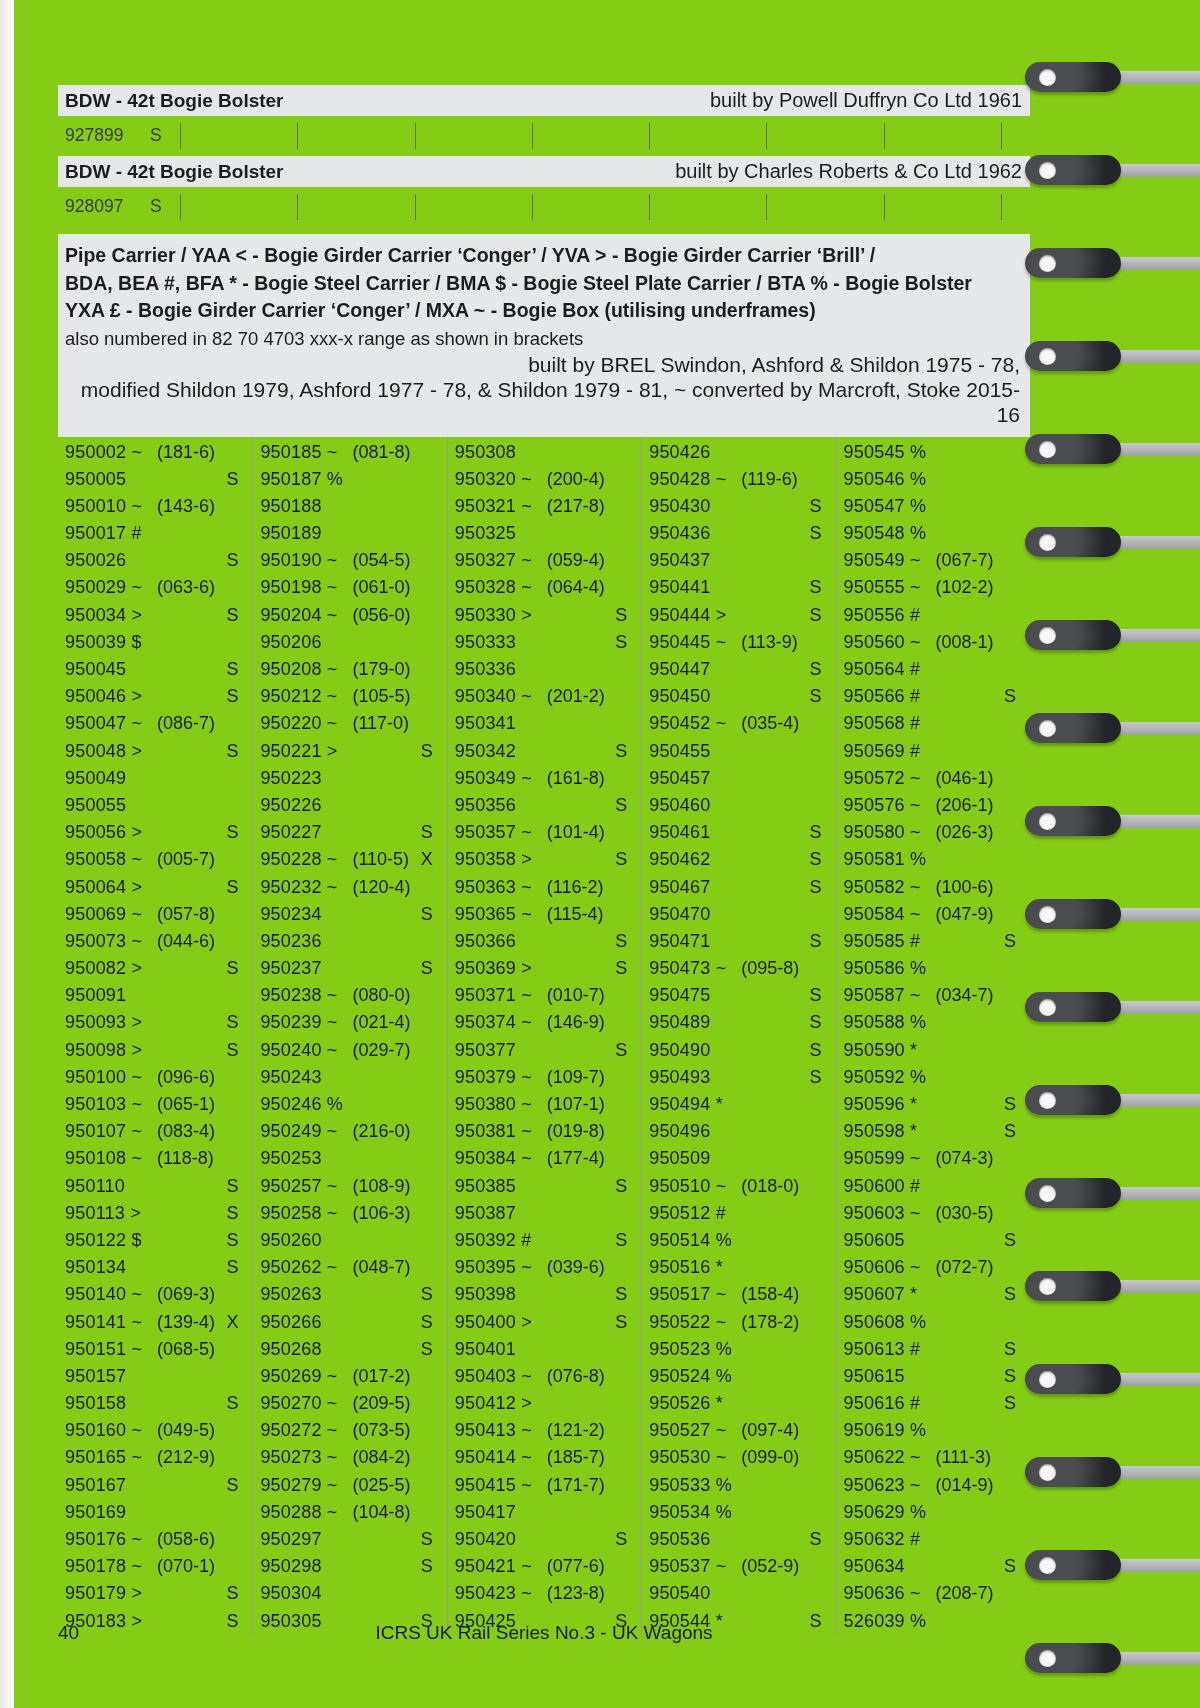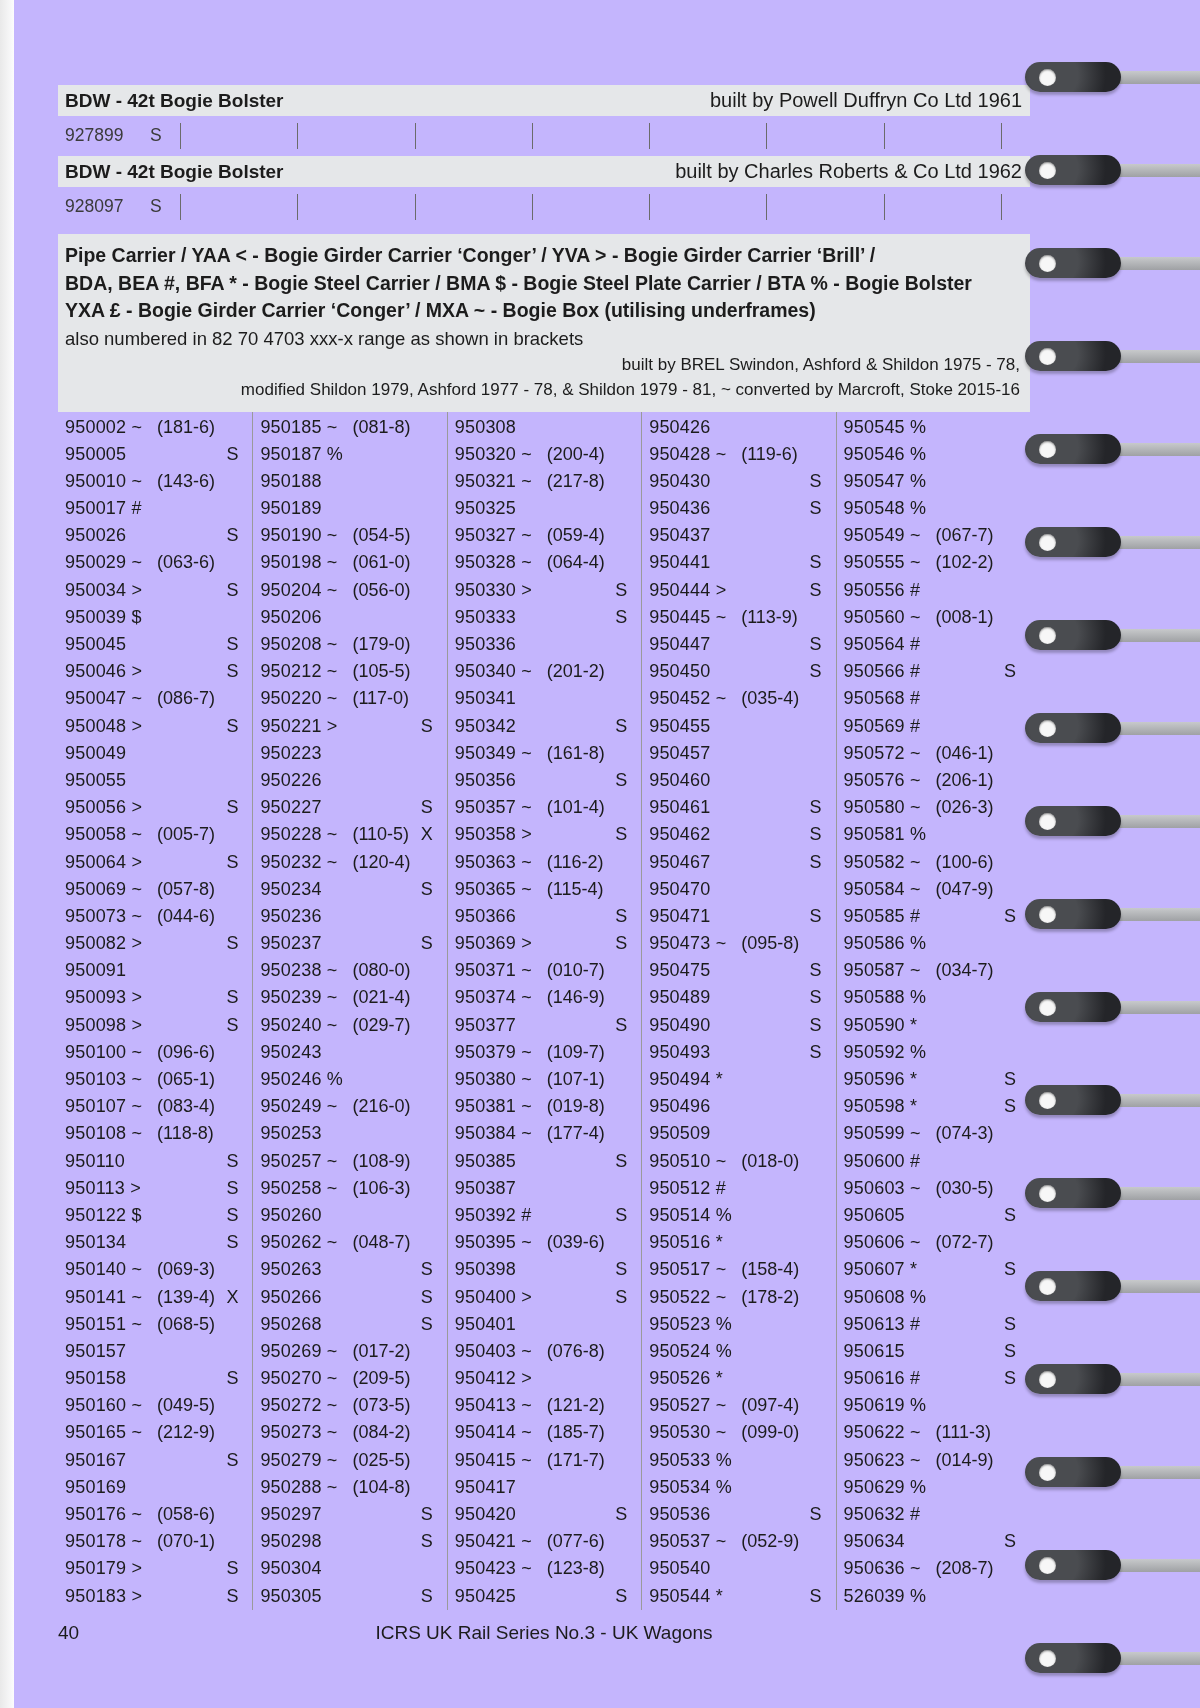--- a/index.html
+++ b/index.html
@@ -1,18 +1,18 @@
 <!DOCTYPE html>
 <html><head>
 <meta charset="utf-8">
 <style>
   * { margin:0; padding:0; box-sizing:border-box; }
   html,body { background:#ffffff; }
   body { font-family:"Liberation Sans", sans-serif; color:#1c1c1c; }
-  .page { position:relative; width:1200px; height:1708px; background:#c4b5fd; overflow:hidden; }
+  .page { position:relative; width:1200px; height:1708px; background:#84cc16; overflow:hidden; }
   .page::before { 
     content:""; position:absolute; left:0; top:0; bottom:0; width:14px;
     background:linear-gradient(90deg, #e9e9e9, #fcfcfd); }
   .content { position:absolute; left:58px; top:85px; width:972px; }
 
   
   .banner { display:flex; justify-content:space-between; align-items:center;
     background:#e5e7e9; height:31px; padding:0 8px 0 7px; }
   .banner .b-title { font-weight:bold; font-size:19px; }
   .banner .b-built { font-size:20px; }
@@ -22,21 +22,21 @@
   .rec-row .rec-num { position:absolute; left:7px; top:9px; font-size:17.5px; color:#3a3a3a; }
   .rec-row .rec-mk  { position:absolute; left:92px; top:9px; font-size:17.5px; color:#3a3a3a; }
   .rec-row .ticks { position:absolute; left:122px; right:28px; top:7px; height:26px;
     display:flex; justify-content:space-between; }
   .tick { width:1px; height:26px; background:#6b6b6b; }
 
   
   .group-hdr { background:#e5e7e9; padding:8px 10px 10px 7px; margin-top:7px; }
   .gh-bold { font-weight:bold; font-size:19.5px; line-height:27.5px; }
   .gh-note { font-size:18.5px; line-height:27px; }
-  .gh-built { font-size:17px; line-height:25px; text-align:right; }
+  .gh-built { font-size:21px; line-height:25px; text-align:right; }
 
   
   .cols { display:flex; margin-top:0; }
   .col { width:194.4px; padding-top:2px; border-left:1px solid #9a9a9a; }
   .col:first-child { border-left:none; }
   .row { display:flex; height:27.2px; font-size:18px; line-height:27.2px;
     padding:0 14px 0 7px; white-space:nowrap; }
   .row .num { flex:0 0 92px; letter-spacing:0.2px; }
   .row .brk { flex:1 1 auto; }
   .row .mk  { flex:0 0 auto; text-align:right; min-width:14px; }

